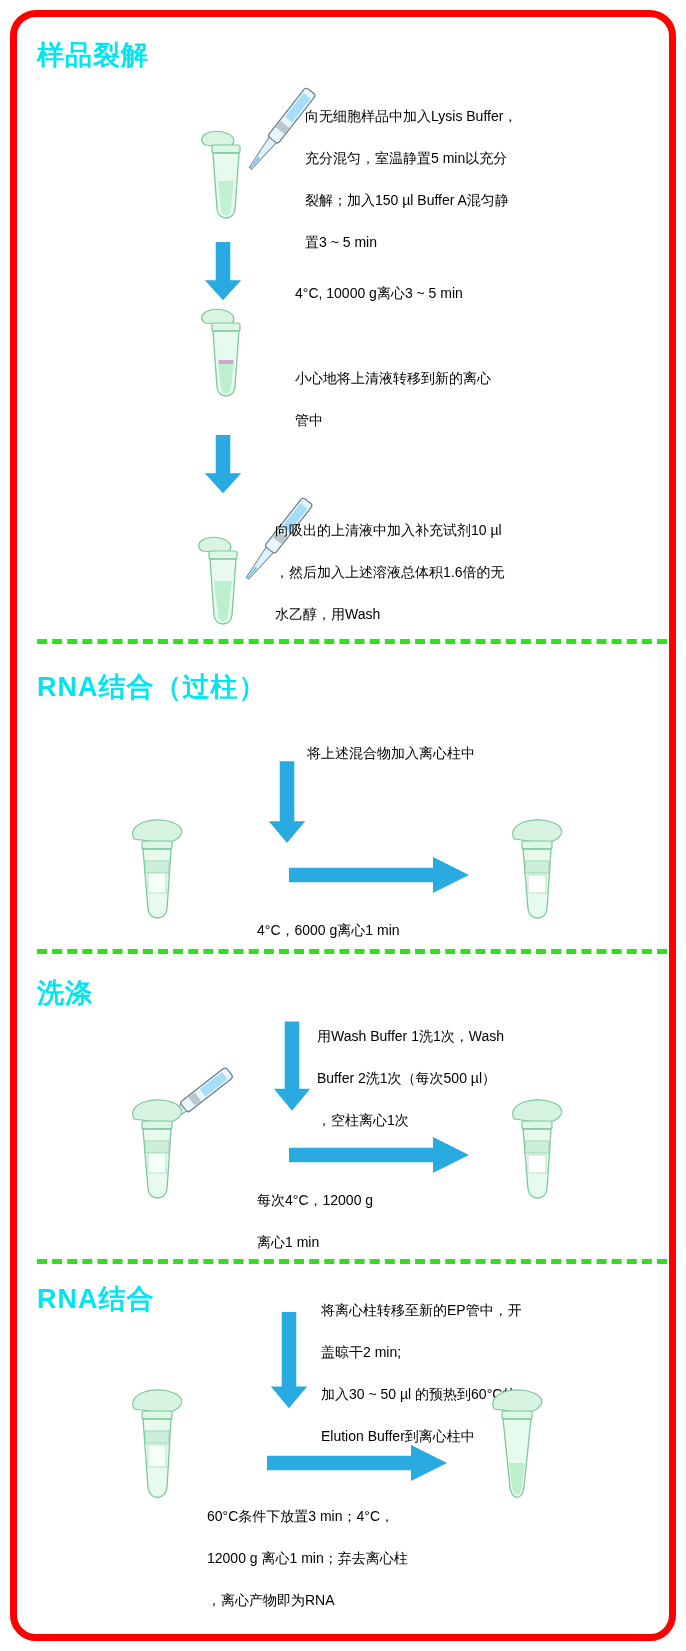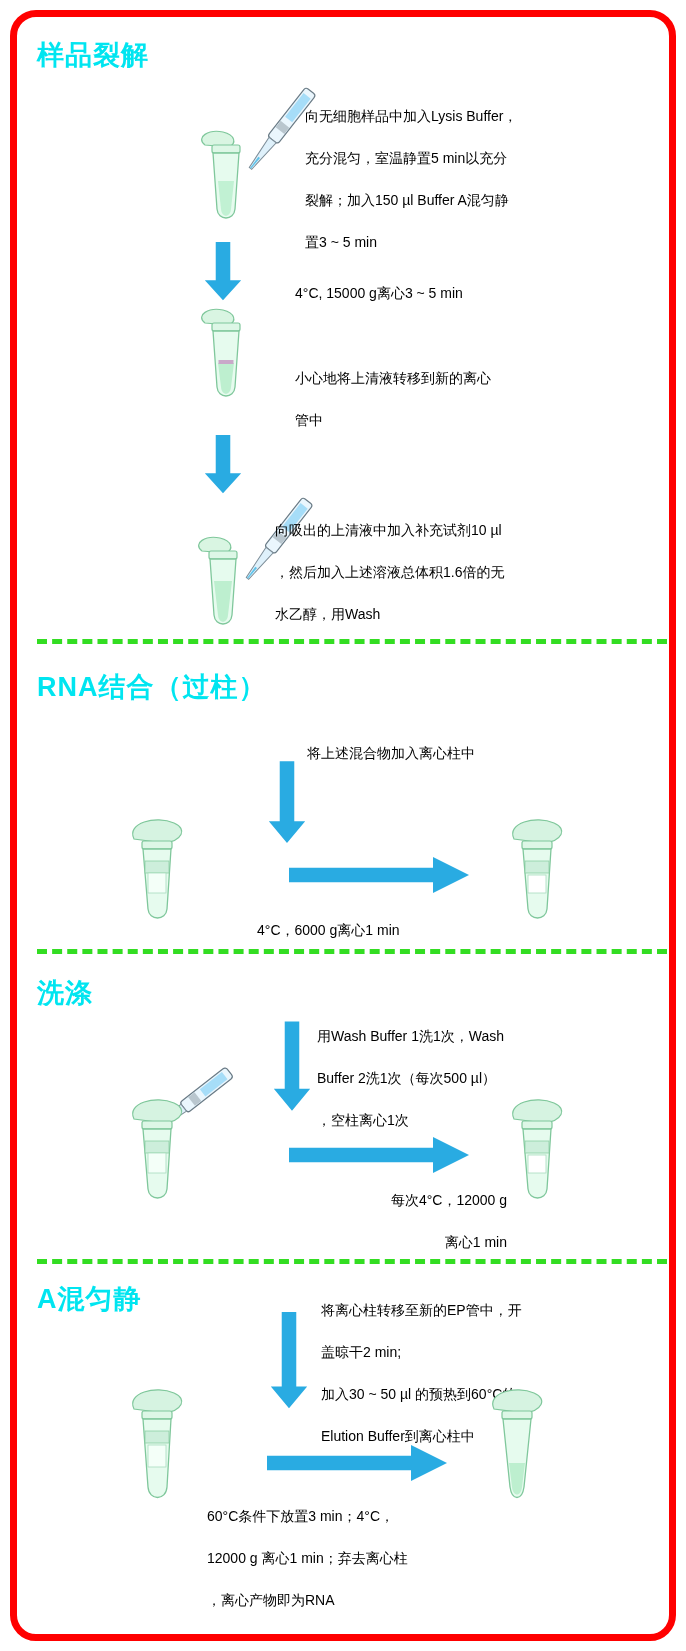--- a/index.html
+++ b/index.html
@@ -50,21 +50,21 @@
     border-top: 5px dashed #33dd22;
   }
   .txt {
     position: absolute;
     color: #000000;
     font-size: 14px;
     line-height: 42px;
     white-space: pre-line;
   }
   .txt.center {
-    text-align: right;
+    text-align: left;
   }
   
   .arrow-down {
     position: absolute;
     width: 40px;
   }
   .arrow-right {
     position: absolute;
     height: 36px;
   }
@@ -104,21 +104,21 @@
 
       <div class="txt" style="left:288px;top:78px;width:340px;">向无细胞样品中加入Lysis Buffer，
 充分混匀，室温静置5 min以充分
 裂解；加入150 µl Buffer A混匀静
 置3 ~ 5 min</div>
 
       <svg class="arrow-down" style="left:186px;top:222px;" width="44" height="66" viewBox="0 0 44 66">
         <path d="M14 0 H30 V42 H42 L22 64 L2 42 H14 Z" fill="#29abe2"></path>
       </svg>
 
-      <div class="txt" style="left:278px;top:255px;width:360px;">4°C, 15000 g离心3 ~ 5 min</div>
+      <div class="txt" style="left:278px;top:255px;width:360px;">4°C, 10000 g离心3 ~ 5 min</div>
 
       <svg class="tube" style="left:168px;top:290px;" width="80" height="108" viewBox="0 0 80 108">
         <path d="M20 16 C10 8 24 0 38 3 C50 6 52 14 44 18 Z" fill="#d9f5e2" stroke="#7fc79b" stroke-width="1.2"></path>
         <rect x="27" y="16" width="28" height="8" rx="2" fill="#ddf7e6" stroke="#7fc79b" stroke-width="1.2"></rect>
         <path d="M28 24 L54 24 L50 80 C49 92 33 92 32 80 Z" fill="#e6fbee" stroke="#7fc79b" stroke-width="1.3"></path>
         <path d="M33 56 L49 56 L46 80 C45.4 89 36.6 89 36 80 Z" fill="#bdefcf"></path>
         <rect x="33.5" y="53" width="15" height="4" fill="#c9a9c9"></rect>
       </svg>
 
       <div class="txt" style="left:278px;top:340px;width:360px;">小心地将上清液转移到新的离心
@@ -229,21 +229,21 @@
       </svg>
 
       <div class="txt center" style="left:240px;top:222px;width:250px;">每次4°C，12000 g
 离心1 min</div>
     </div>
 
     <div class="divider" style="top:1242px;"></div>
 
     <div class="section" style="left:0;top:1250px;width:652px;height:360px;">
 
-      <div class="section-title" style="left:20px;top:14px;">A混匀静</div>
+      <div class="section-title" style="left:20px;top:14px;">RNA结合</div>
 
       <div class="txt" style="left:304px;top:22px;width:360px;">将离心柱转移至新的EP管中，开
 盖晾干2 min;
 加入30 ~ 50 µl 的预热到60°C的
 Elution Buffer到离心柱中</div>
 
       <svg class="arrow-down" style="left:252px;top:40px;" width="44" height="108" viewBox="0 0 44 108">
         <path d="M14 0 H30 V82 H42 L22 106 L2 82 H14 Z" fill="#29abe2"></path>
       </svg>
 

